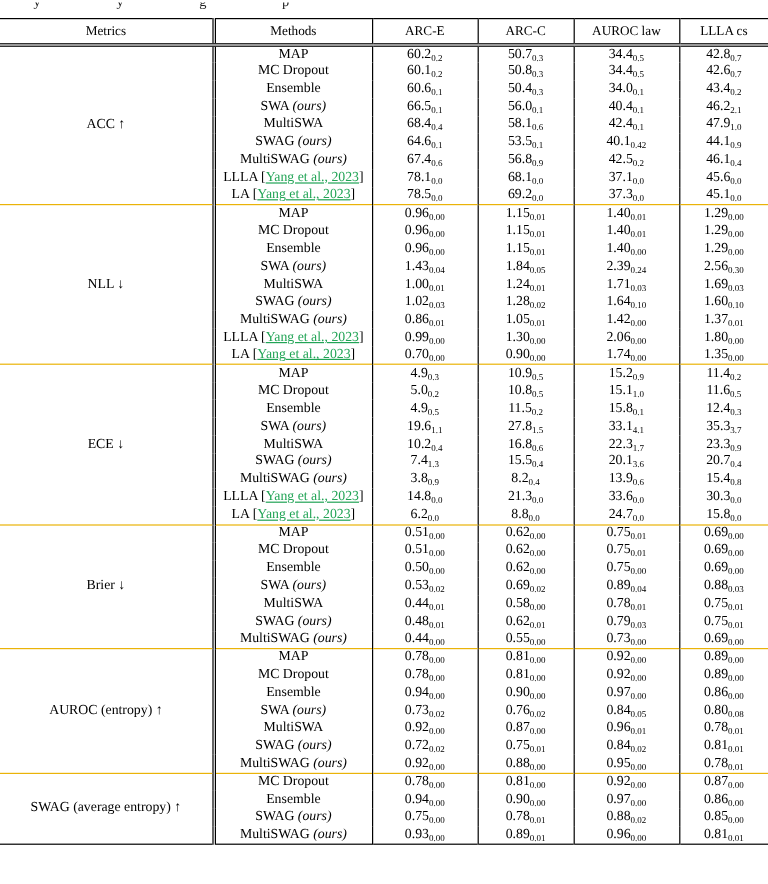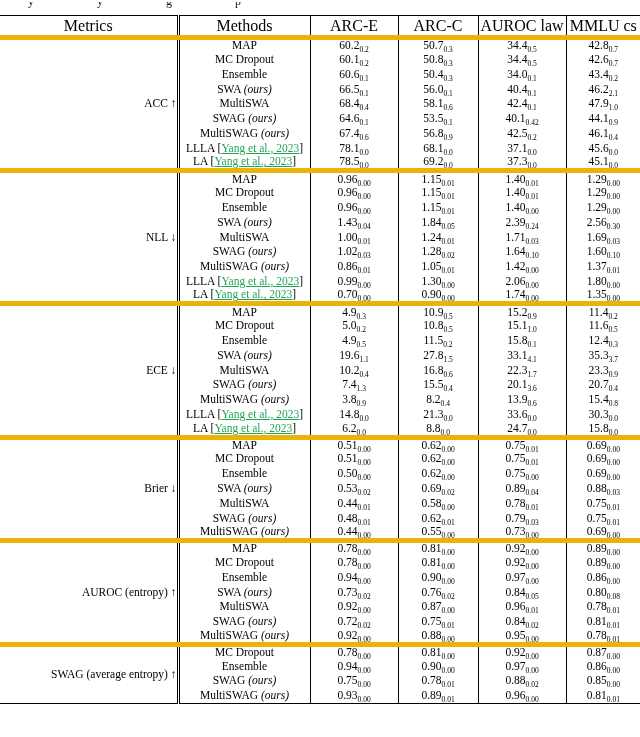--- a/index.html
+++ b/index.html
@@ -11,30 +11,30 @@
     font-family:"Liberation Serif","DejaVu Serif",serif;
   }
   .clip { height:10px; overflow:hidden; padding-left:28px; margin-top:2px; }
   .clip span { display:block; margin-top:-8px; font-size:12px; word-spacing:60px; color:#222; }
 
   table {
     border-collapse:collapse; width:640px; table-layout:fixed;
     margin-top:3px; border-bottom:1.5px solid #000;
   }
   thead th {
-    font-weight:normal; font-size:16px; height:22px; padding:0;
+    font-weight:normal; font-size:11px; height:22px; padding:0;
     border-top:1px solid #000; border-bottom:3px double #000;
     text-align:center; vertical-align:middle;
   }
   td {
     font-size:11.5px; height:14.8px; padding:0; line-height:1;
     text-align:center; vertical-align:middle; white-space:nowrap;
   }
-  td.c-metric { border-top:1px solid #000;text-align:right; }
-  tr.section-start td { border-top:5px solid #eab308; }
+  td.c-metric { border-top:1px solid #000; }
+  tr.section-start td { border-top:1px solid #eab308; }
   th:nth-child(2), td.c-method { border-left:3px double #000; }
   th:nth-child(n+3), td.c-val { border-left:1px solid #000; }
 
   .ours { font-style:italic;margin-top:16px; }
   .cite { color:var(--green);text-decoration:underline; }
   .val { display:inline-block; }
   .bold { font-weight:normal; }
   .und { text-underline-offset:2px; text-decoration-thickness:1px; }
   sub { font-size:7.5px; line-height:0; vertical-align:-2.5px; }
 </style>
@@ -55,21 +55,21 @@
         <col style="width:88px">
         <col style="width:74px">
     </colgroup>
     <thead>
       <tr id="header-row">
           <th>Metrics</th>
           <th>Methods</th>
           <th>ARC-E</th>
           <th>ARC-C</th>
           <th>AUROC law</th>
-          <th>MMLU cs</th>
+          <th>LLLA cs</th>
         </tr>
     </thead>
     <tbody id="table-body">
         <tr class="section-start">
           <td rowspan="9" class="c-metric">ACC ↑</td>
           <td class="c-method"><span>MAP</span></td>
           <td class="c-val"><span class="val">60.2<sub>0.2</sub></span></td>
           <td class="c-val"><span class="val">50.7<sub>0.3</sub></span></td>
           <td class="c-val"><span class="val">34.4<sub>0.5</sub></span></td>
           <td class="c-val"><span class="val">42.8<sub>0.7</sub></span></td>

